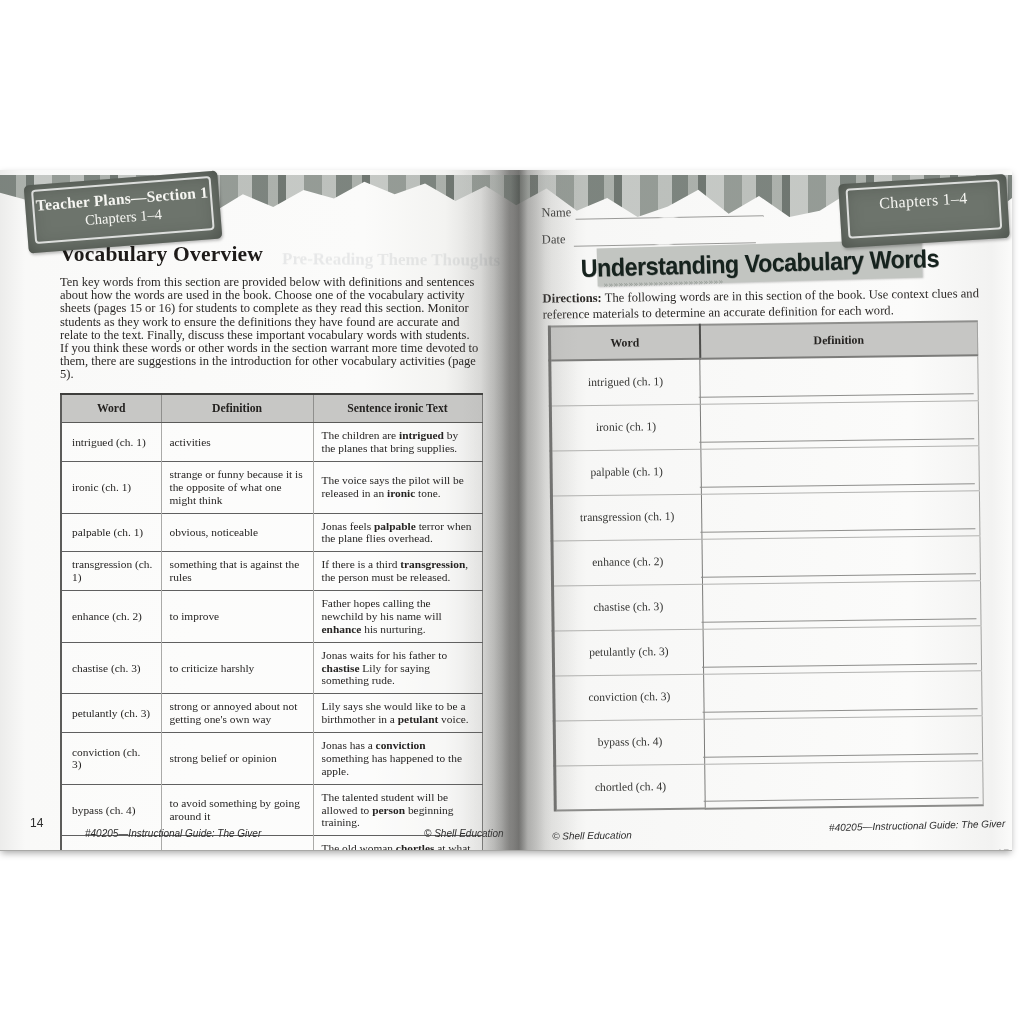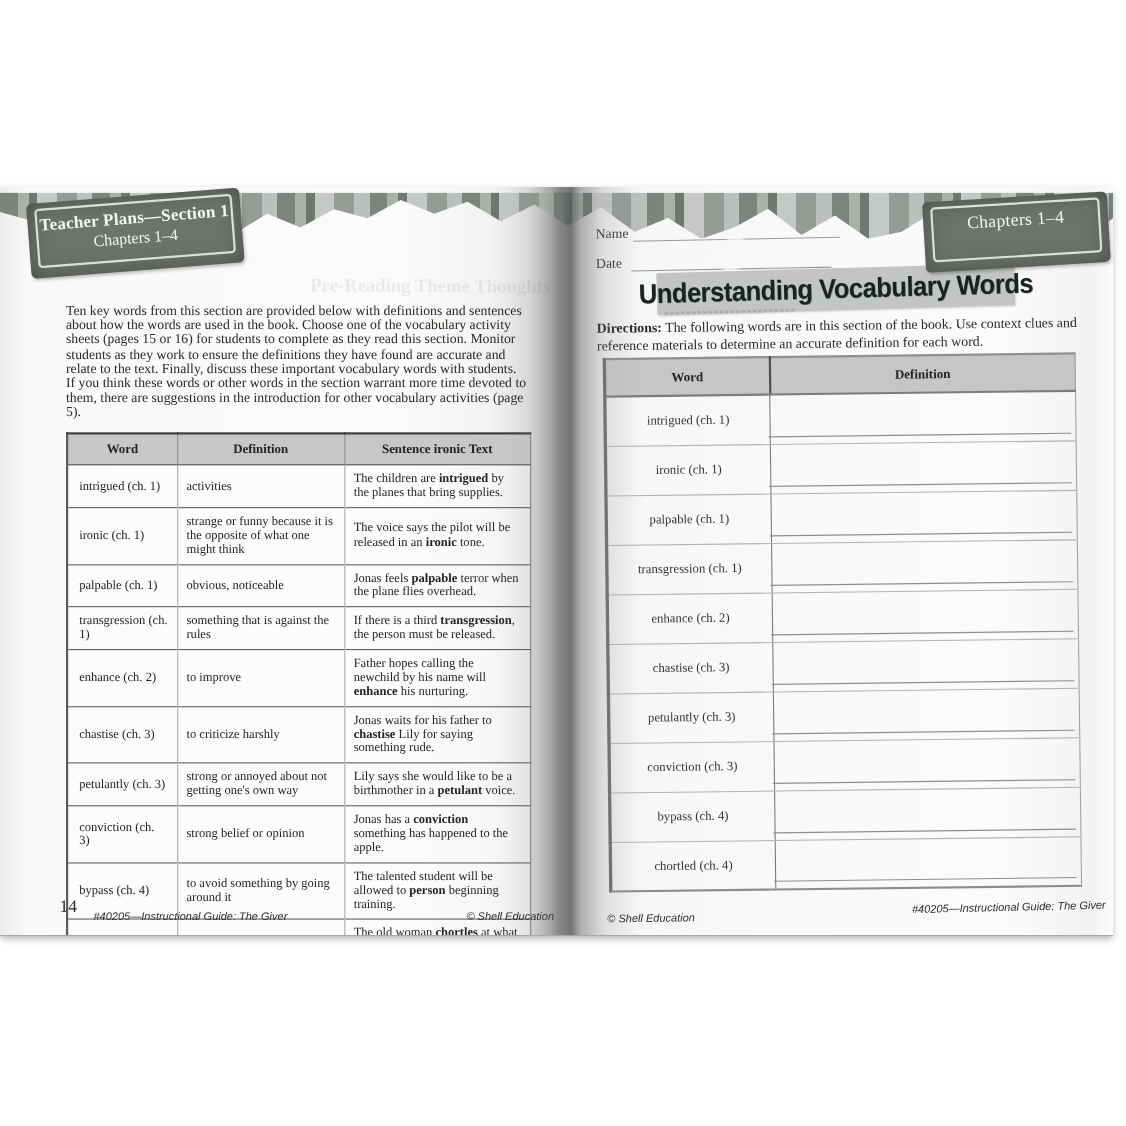--- a/index.html
+++ b/index.html
@@ -96,21 +96,21 @@
     color: #242220;
   }
   .ltable th:first-child { border-left: none; }
   .ltable td {
     padding: 6px 8px; vertical-align: middle;
     border-top: 1px solid #606060; border-left: 1px solid #aaaaa8;
   }
   .ltable td:first-child { border-left: none; }
   .ltable td.c-word { padding-left: 10px; }
   
-  .pagenum { position: absolute; font-family: Liberation Serif, serif; font-size: 16px; color: #2e2e2e; margin-left: 24px; }
+  .pagenum { position: absolute; font-family: Liberation Sans, sans-serif; font-size: 12px; color: #2e2e2e; }
   .foot { position: absolute; font-family: "Liberation Sans", sans-serif; font-style: italic; font-size: 10px; color: #2c2c2c; }
   .pn-left { left: 30px; top: 646px; }
   .fl-guide { left: 85px; top: 658px; }
   .fl-pub { left: 424px; top: 658px; }
   
   .page-right {
     position: absolute; left: 505px; top: 0; width: 507px; height: 680px;
     z-index: 2; transform: rotate(-0.7deg); transform-origin: 250px 330px;
   }
   .nd-label { position: absolute; font-size: 12.5px; color: #3a3a38; }
@@ -180,20 +180,21 @@
     <div class="l2">Chapters 1–4</div>
   </div>
 
   <div class="tab tab-right">
     <div class="l1">Chapters 1–4</div>
   </div>
 
   <div class="page-left">
     <div class="ghost">Pre-Reading Theme Thoughts</div>
 
+    <div class="lp-title">Vocabulary Overview</div>
 
     <div class="lp-intro">Ten key words from this section are provided below with definitions and sentences about how the words are used in the book.  Choose one of the vocabulary activity sheets (pages 15 or 16) for students to complete as they read this section.  Monitor students as they work to ensure the definitions they have found are accurate and relate to the text.  Finally, discuss these important vocabulary words with students.  If you think these words or other words in the section warrant more time devoted to them, there are suggestions in the introduction for other vocabulary activities (page 5).</div>
 
     <table class="ltable">
       <colgroup>
           <col style="width:100px">
           <col style="width:152px">
           <col style="width:169px">
         </colgroup>
       <thead>

